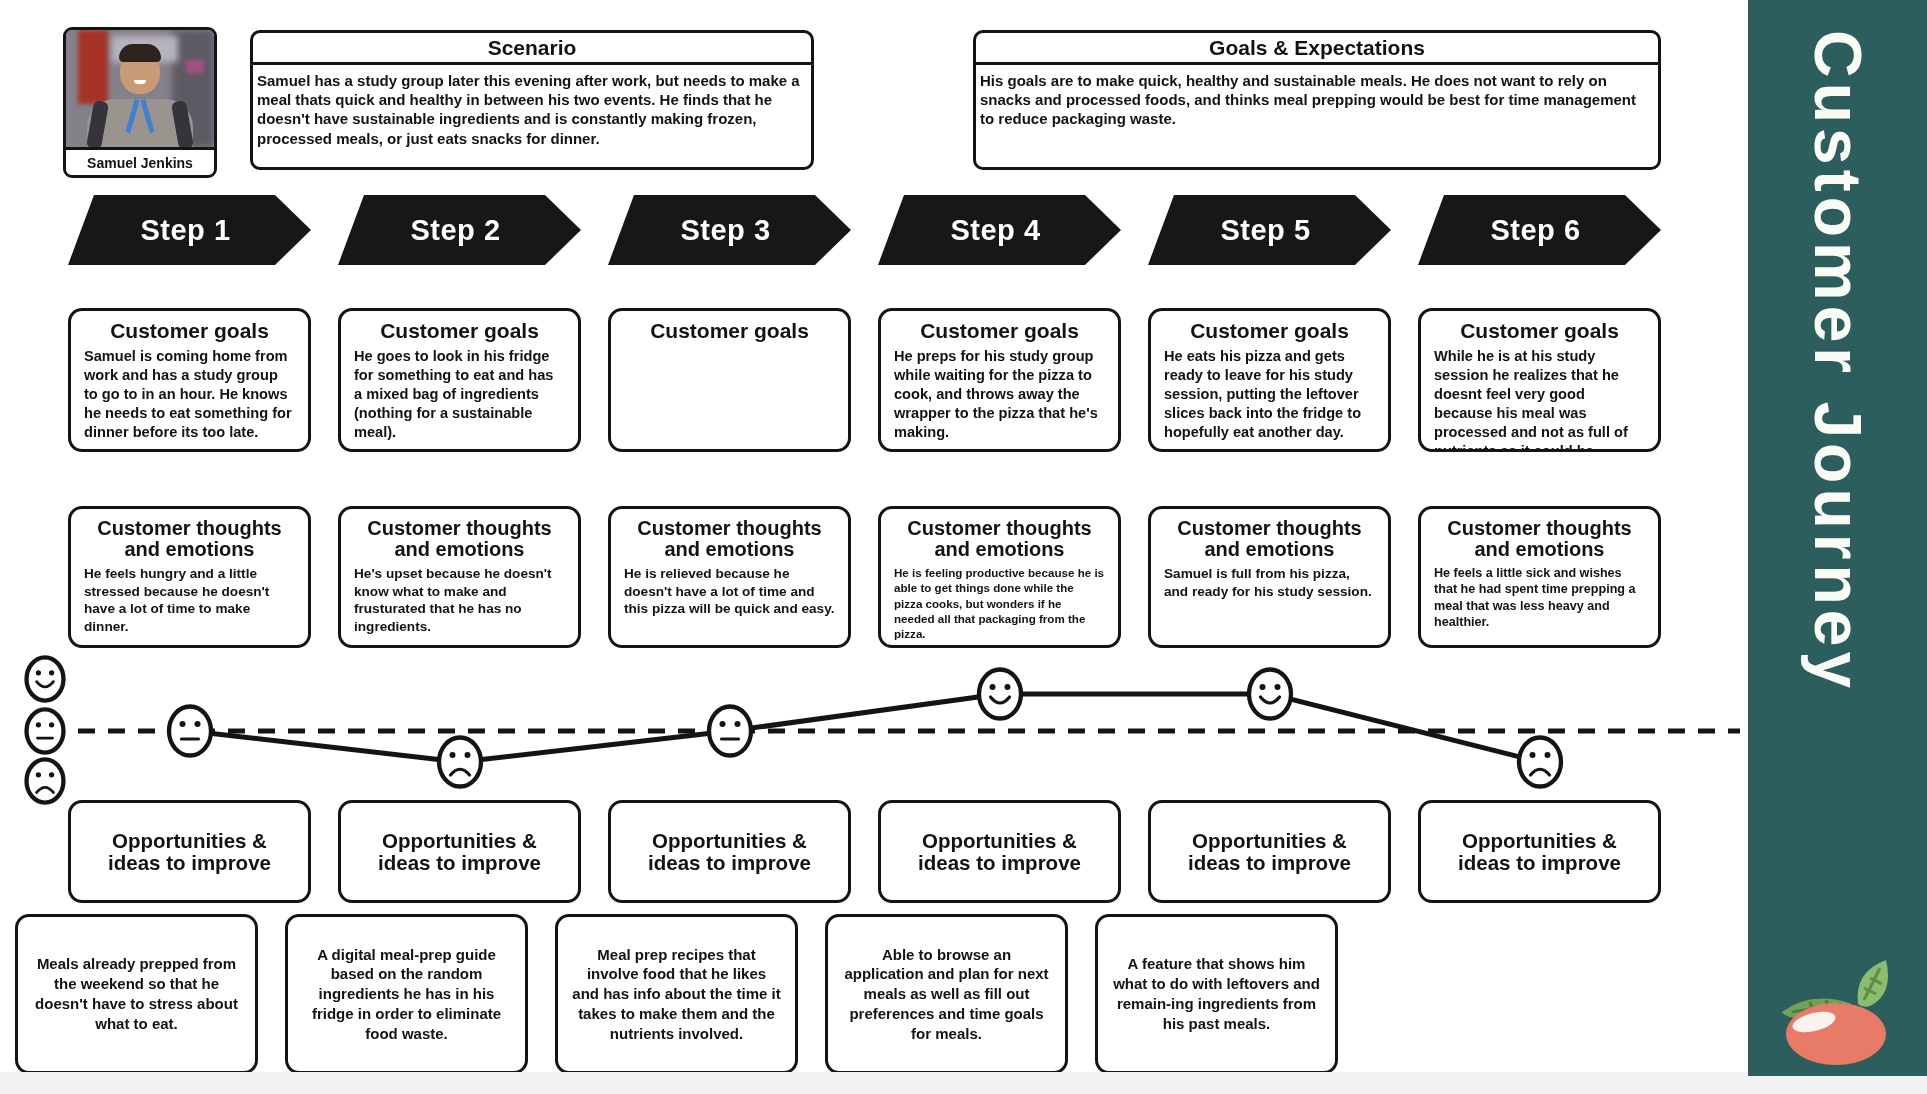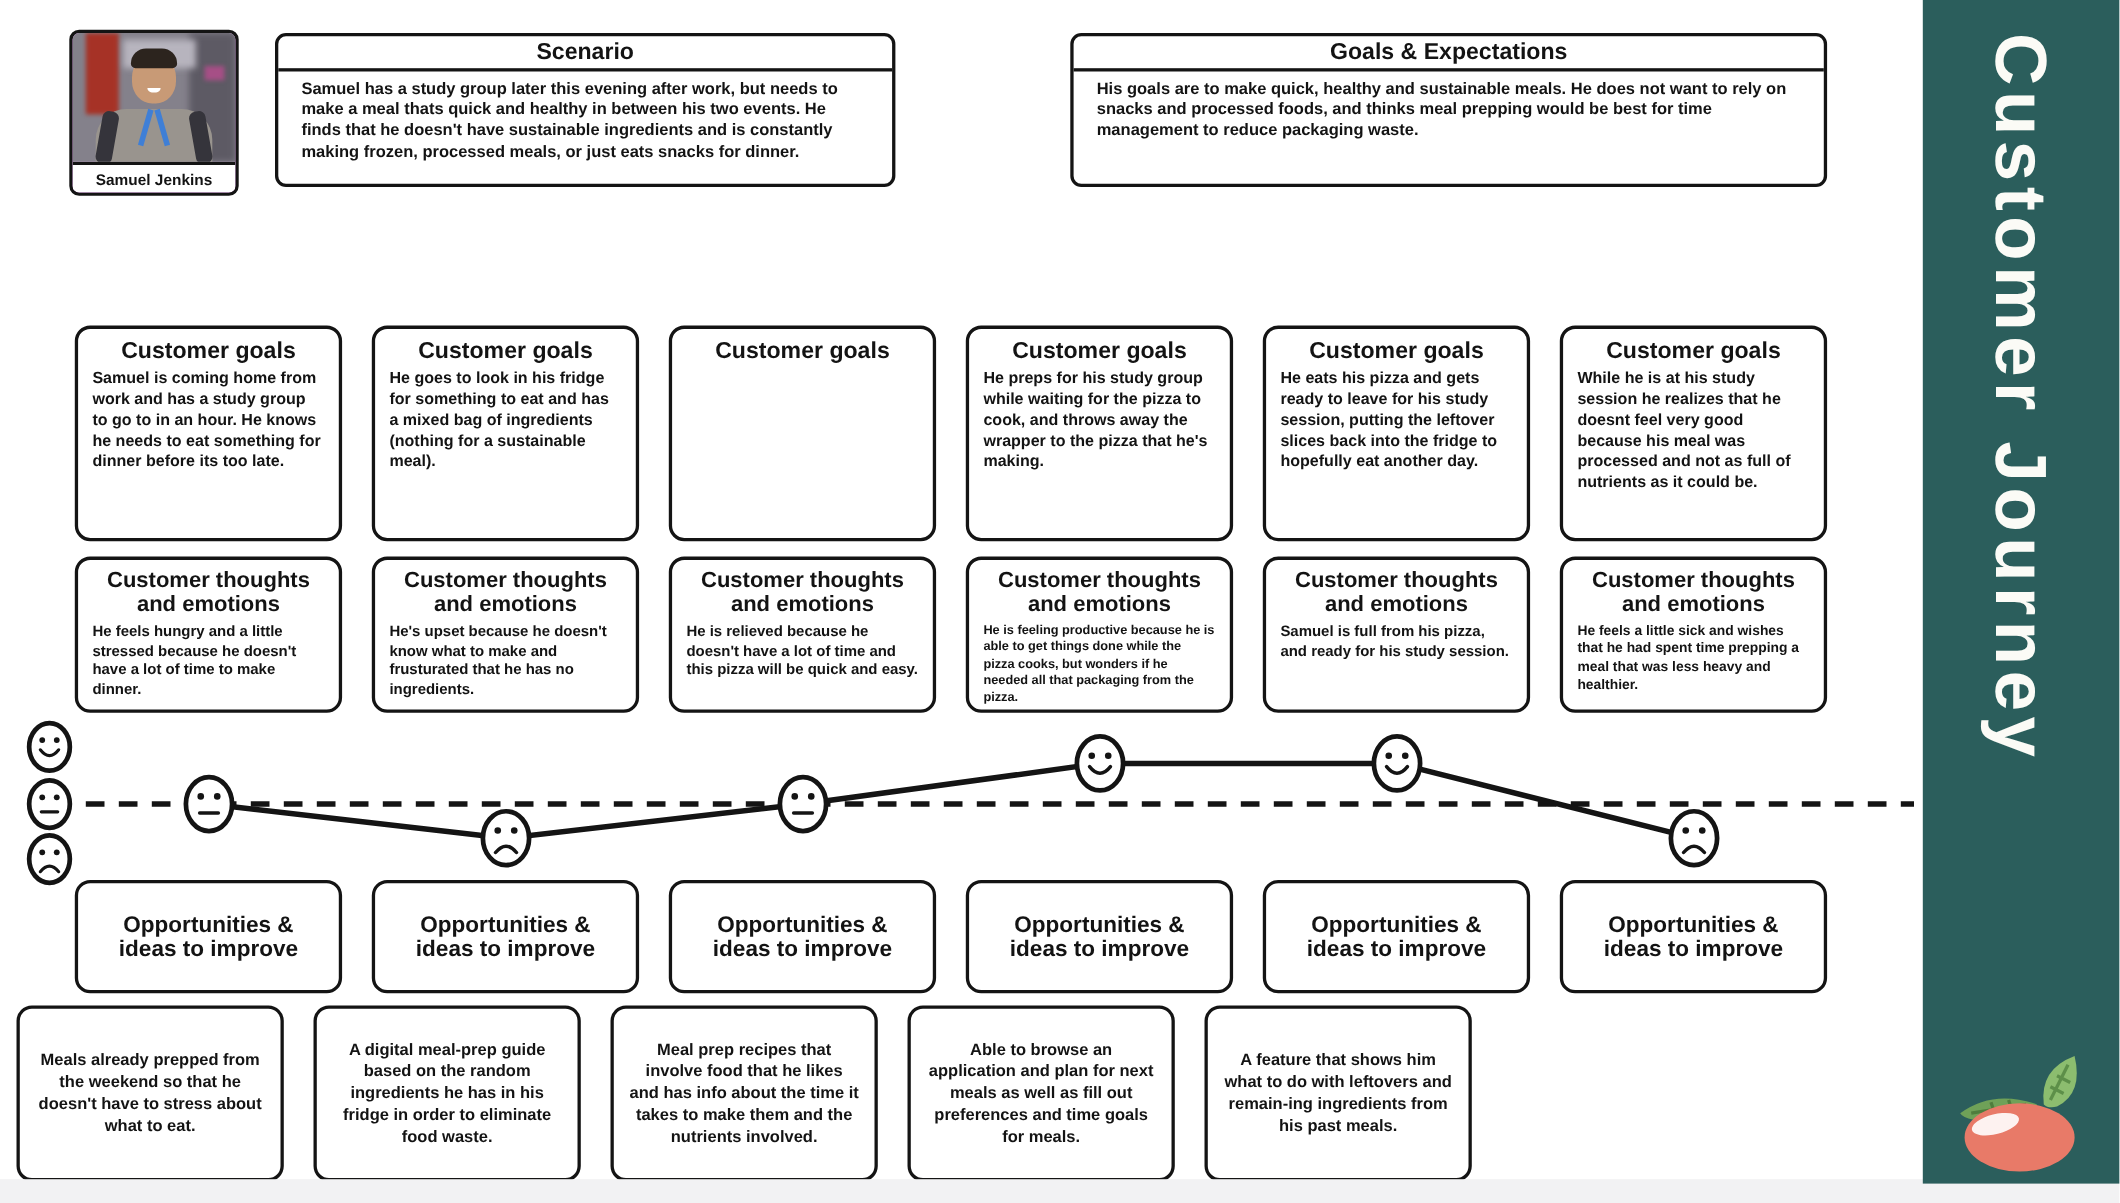--- a/index.html
+++ b/index.html
@@ -39,27 +39,27 @@
     background:#fff;border-radius:0 0 6px 6px;}
   .persona-name{height:25px;border-top:3px solid #141414;background:#fff;display:flex;align-items:center;
     justify-content:center;font-weight:bold;font-size:14px;}
 
   .header-box{position:absolute;top:30px;height:140px;border:3px solid #141414;border-radius:10px;
     background:#fff;box-sizing:border-box;}
   .header-box.scenario{left:250px;width:564px;}
   .header-box.goals{left:973px;width:688px;}
   .header-box .hb-title{font-weight:bold;font-size:21px;text-align:center;padding:3px 0 2px;
     border-bottom:3px solid #141414;}
-  .header-box .hb-body{font-weight:bold;font-size:15px;line-height:1.28;padding:6px 21px;}
+  .header-box .hb-body{font-weight:bold;font-size:15px;line-height:1.28;padding:6px 4px;}
 
   
   .row{position:absolute;left:0;display:flex;gap:27px;padding-left:68px;}
   .col{width:243px;box-sizing:border-box;}
   .row-steps{top:195px;height:70px;}
-  .row-goals{top:296px;height:196px;}
+  .row-goals{top:308px;height:144px;}
   .row-thoughts{top:506px;height:142px;}
   .row-opps{top:800px;height:103px;}
   .row-ideas{top:914px;height:160px;padding-left:15px;}
 
   .step-arrow{height:70px;background:#171717;display:flex;align-items:center;justify-content:center;
     clip-path:polygon(26px 0, calc(100% - 36px) 0, 100% 50%, calc(100% - 36px) 100%, 0 100%);}
   .step-arrow span{color:#fff;font-weight:bold;font-size:29px;letter-spacing:.5px;margin-left:-8px;}
 
   .card{border:3px solid #141414;border-radius:14px;background:#fff;box-sizing:border-box;height:100%;
     overflow:hidden;}
@@ -102,20 +102,40 @@
   <div class="header-box scenario">
     <div class="hb-title">Scenario</div>
     <div class="hb-body">Samuel has a study group later this evening after work, but needs to make a meal thats quick and healthy in between his two events. He finds that he doesn't have sustainable ingredients and is constantly making frozen, processed meals, or just eats snacks for dinner.</div>
   </div>
 
   <div class="header-box goals">
     <div class="hb-title">Goals &amp; Expectations</div>
     <div class="hb-body">His goals are to make quick, healthy and sustainable meals. He does not want to rely on snacks and processed foods, and thinks meal prepping would be best for time management to reduce packaging waste.</div>
   </div>
 
+  <div class="row row-steps">
+    <div class="col step-arrow">
+        <span>Step 1</span>
+      </div>
+    <div class="col step-arrow">
+        <span>Step 2</span>
+      </div>
+    <div class="col step-arrow">
+        <span>Step 3</span>
+      </div>
+    <div class="col step-arrow">
+        <span>Step 4</span>
+      </div>
+    <div class="col step-arrow">
+        <span>Step 5</span>
+      </div>
+    <div class="col step-arrow">
+        <span>Step 6</span>
+      </div>
+  </div>
 
   <div class="row row-goals">
     <div class="col">
         <div class="card">
       <div class="c-title">Customer goals</div>
       <div class="c-body">Samuel is coming home from work and has a study group to go to in an hour. He knows he needs to eat something for dinner before its too late.</div>
         </div>
       </div>
     <div class="col">
         <div class="card">

